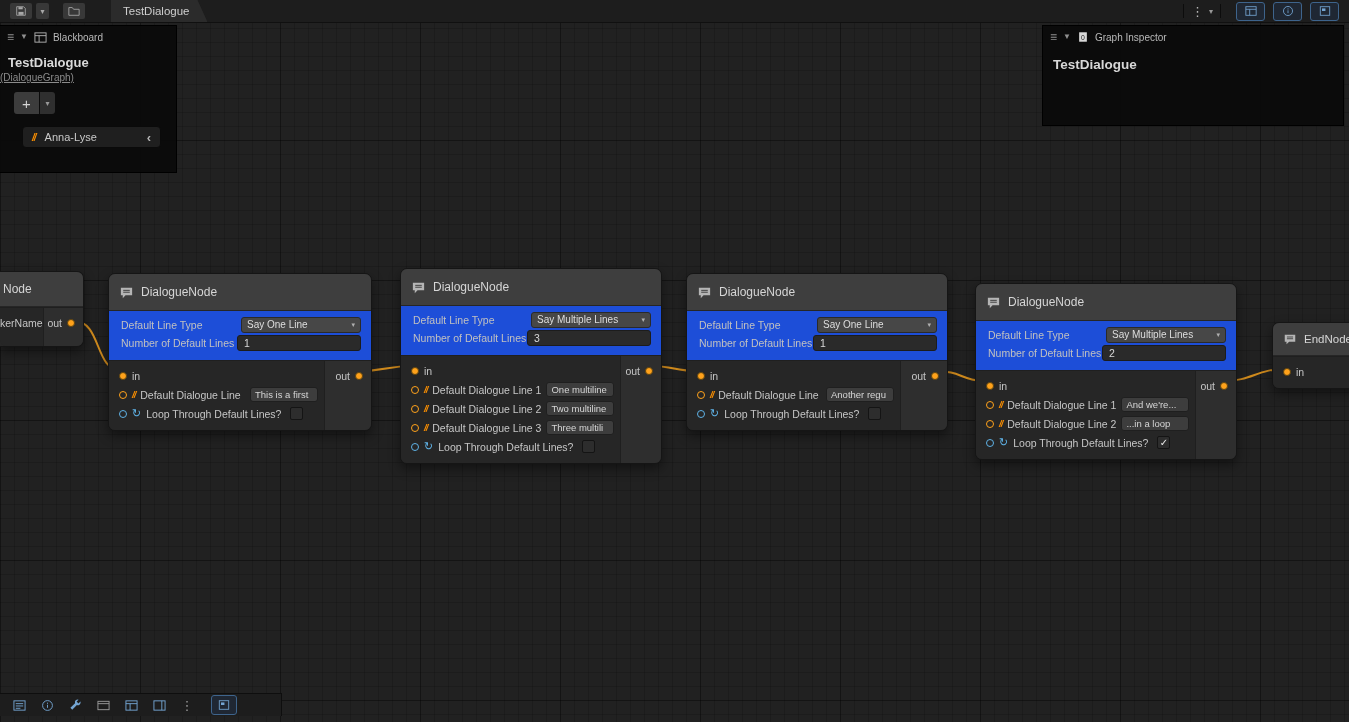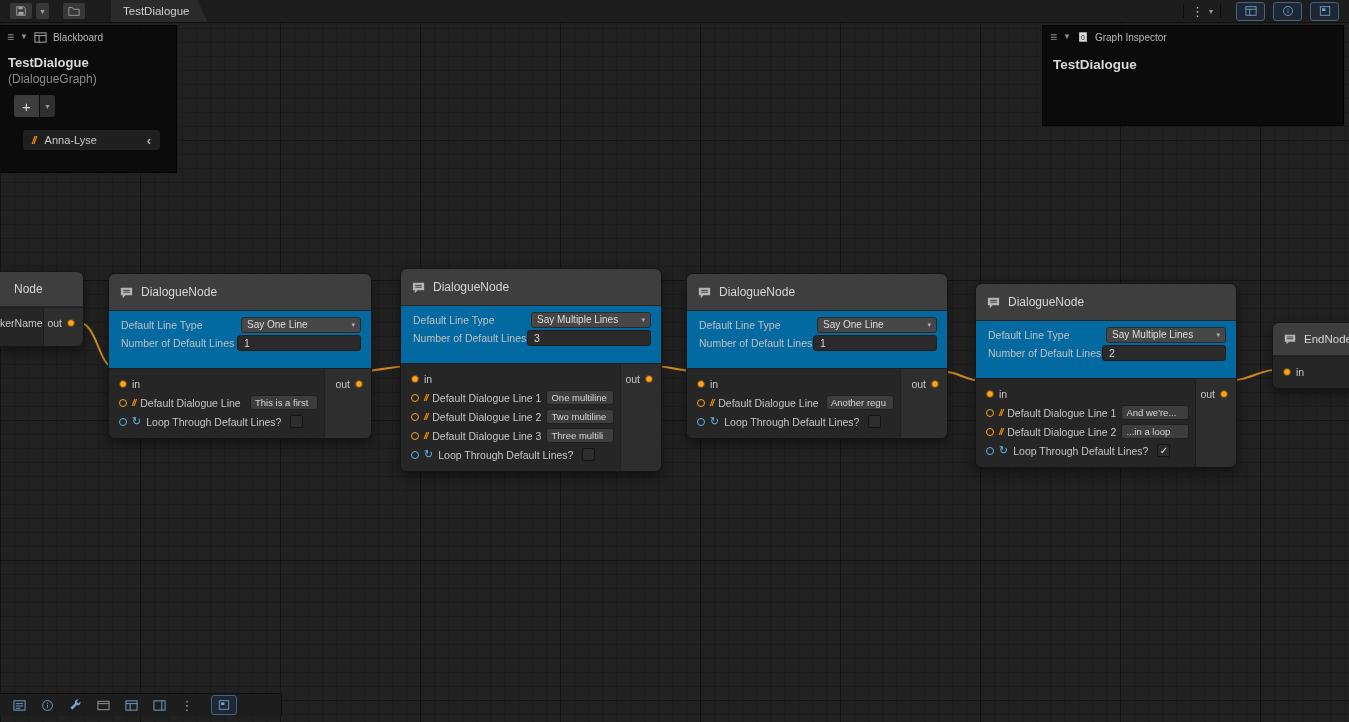--- a/index.html
+++ b/index.html
@@ -51,42 +51,42 @@
 
   
   .panel { position:absolute; z-index:20; background:rgba(10,10,10,.96); border:1px solid #000; }
   .blackboard { left:0; top:25px; width:176px; height:146px; border-left:none; }
   .ginspector { left:1042px; top:25px; width:300px; height:99px; }
   .panel-header { display:flex; align-items:center; height:22px; padding:0 7px; gap:6px; }
   .ph-ham { color:#8f8f8f; font-size:12px; line-height:1; }
   .ph-tri { color:#8f8f8f; font-size:8px; line-height:1; }
   .ph-title { font-size:10px; color:#b9b9b9; }
   .bb-title { font-size:13px; font-weight:bold; color:#dadada; margin:7px 0 0 8px; }
-  .bb-sub { font-size:12px; color:#8b8b8b; margin:2px 0 0 8px; }
+  .bb-sub { font-size:10px; color:#8b8b8b; margin:2px 0 0 0;text-decoration:underline; }
   .bb-addrow { display:flex; margin:9px 0 0 14px; }
   .bb-add { width:25px; height:22px; background:#3c3c3c; border-radius:3px 0 0 3px;
     display:flex; align-items:center; justify-content:center; font-size:15px; color:#d5d5d5; }
   .bb-add-dd { width:15px; height:22px; background:#2f2f2f; border-radius:0 3px 3px 0; margin-left:1px;
     display:flex; align-items:center; justify-content:center; color:#999; font-size:8px; }
   .bb-field { margin:12px 0 0 22px; width:139px; height:22px; background:#1f1f1f;
     border:1px solid #0a0a0a; border-radius:4px; display:flex; align-items:center;
     padding:0 9px; box-sizing:border-box; }
   .q-icon { color:#ff9100; font-style:italic; font-weight:bold; font-size:10px; letter-spacing:-1px; }
   .bb-name { font-size:11px; color:#c9c9c9; flex:1; margin-left:9px; }
   .bb-chev { color:#b5b5b5; font-size:13px; font-weight:bold; }
   .gi-title { font-size:13.5px; font-weight:bold; color:#d8d8d8; margin:9px 0 0 10px; }
 
   
   .dnode { position:absolute; z-index:5; background:#272727; border:1px solid #151515;
     border-radius:7px; box-shadow:0 5px 12px rgba(0,0,0,.45); }
   .node-title { height:36px; background:#3e3e3e; border-bottom:1px solid #262626;
     border-radius:6px 6px 0 0; display:flex; align-items:center; padding:0 10px; gap:7px;
     font-size:12px; color:#d6d6d6; }
   .node-title.small { height:32px; font-size:11.5px; }
-  .node-props { background:#0369a1; padding:4px 10px 16px 12px; }
+  .node-props { background:#1d4ed8; padding:4px 10px 8px 12px; }
   .prop-row { display:flex; align-items:center; height:17px; margin:1px 0; }
   .prop-label { font-size:10.5px; color:#c0c0c0; white-space:nowrap; }
   .dropdown { margin-left:auto; width:120px; height:16px; background:#474747;
     border:1px solid #2a2a2a; border-radius:3px; display:flex; align-items:center;
     padding:0 5px; box-sizing:border-box; font-size:10px; color:#dedede; white-space:nowrap; overflow:hidden; }
   .dropdown .arrow { margin-left:auto; font-size:7px; color:#b0b0b0; }
   .numfield { margin-left:auto; width:124px; height:16px; background:#2a2a2a;
     border:1px solid #1c1c1c; border-radius:3px; display:flex; align-items:center;
     padding:0 6px; box-sizing:border-box; font-size:10.5px; color:#d8d8d8; }
   .node-ports { display:flex; border-top:1px solid #1f1f1f; border-radius:0 0 6px 6px; overflow:hidden; }
@@ -105,21 +105,21 @@
     border:1px solid #1f1f1f; border-radius:3px; font-size:9.5px; color:#d6d6d6;
     padding:0 4px; box-sizing:border-box; display:flex; align-items:center;
     overflow:hidden; white-space:nowrap; flex:none; }
   .checkbox { width:13px; height:13px; background:#2d2d2d; border:1px solid #141414; border-radius:2px;
     margin-left:4px; display:flex; align-items:center; justify-content:center;
     font-size:10px; color:#ececec; box-sizing:border-box; flex:none; }
   .node-icon { flex:none; }
 
   
   .partial { border-left:none; border-top-left-radius:0; border-bottom-left-radius:0; }
-  .partial .node-title { border-top-left-radius:0; height:34px; padding-left:14px; }
+  .partial .node-title { border-top-left-radius:0; height:34px; padding-left:3px; }
   .partial .inputs { padding:3px 0 11px; }
   .partial .outputs { padding:3px 0; width:44px; }
   .partial .port-row { height:24px; padding-left:0; }
 
   
   .bottombar { position:absolute; left:0; top:693px; width:282px; height:23px; z-index:30;
     background:#1d1d1d; border-top:1px solid #0e0e0e; border-right:1px solid #0e0e0e;
     display:flex; align-items:center; padding:0 5px; box-sizing:border-box; }
   .bb-btn { width:24px; height:18px; margin:0 2px; border-radius:3px;
     display:flex; align-items:center; justify-content:center; }

